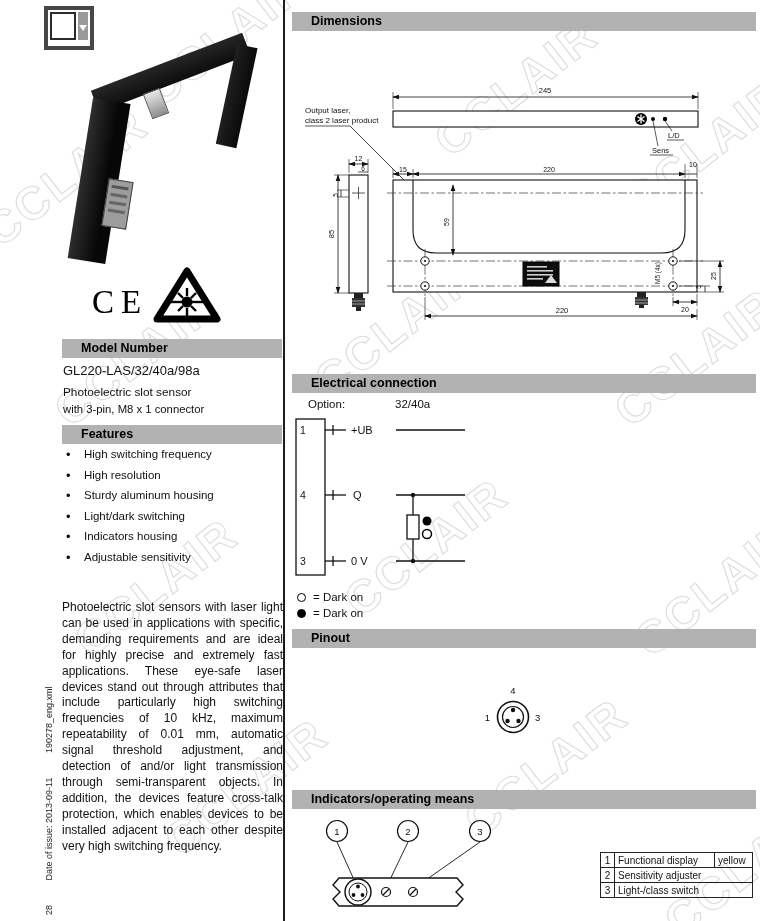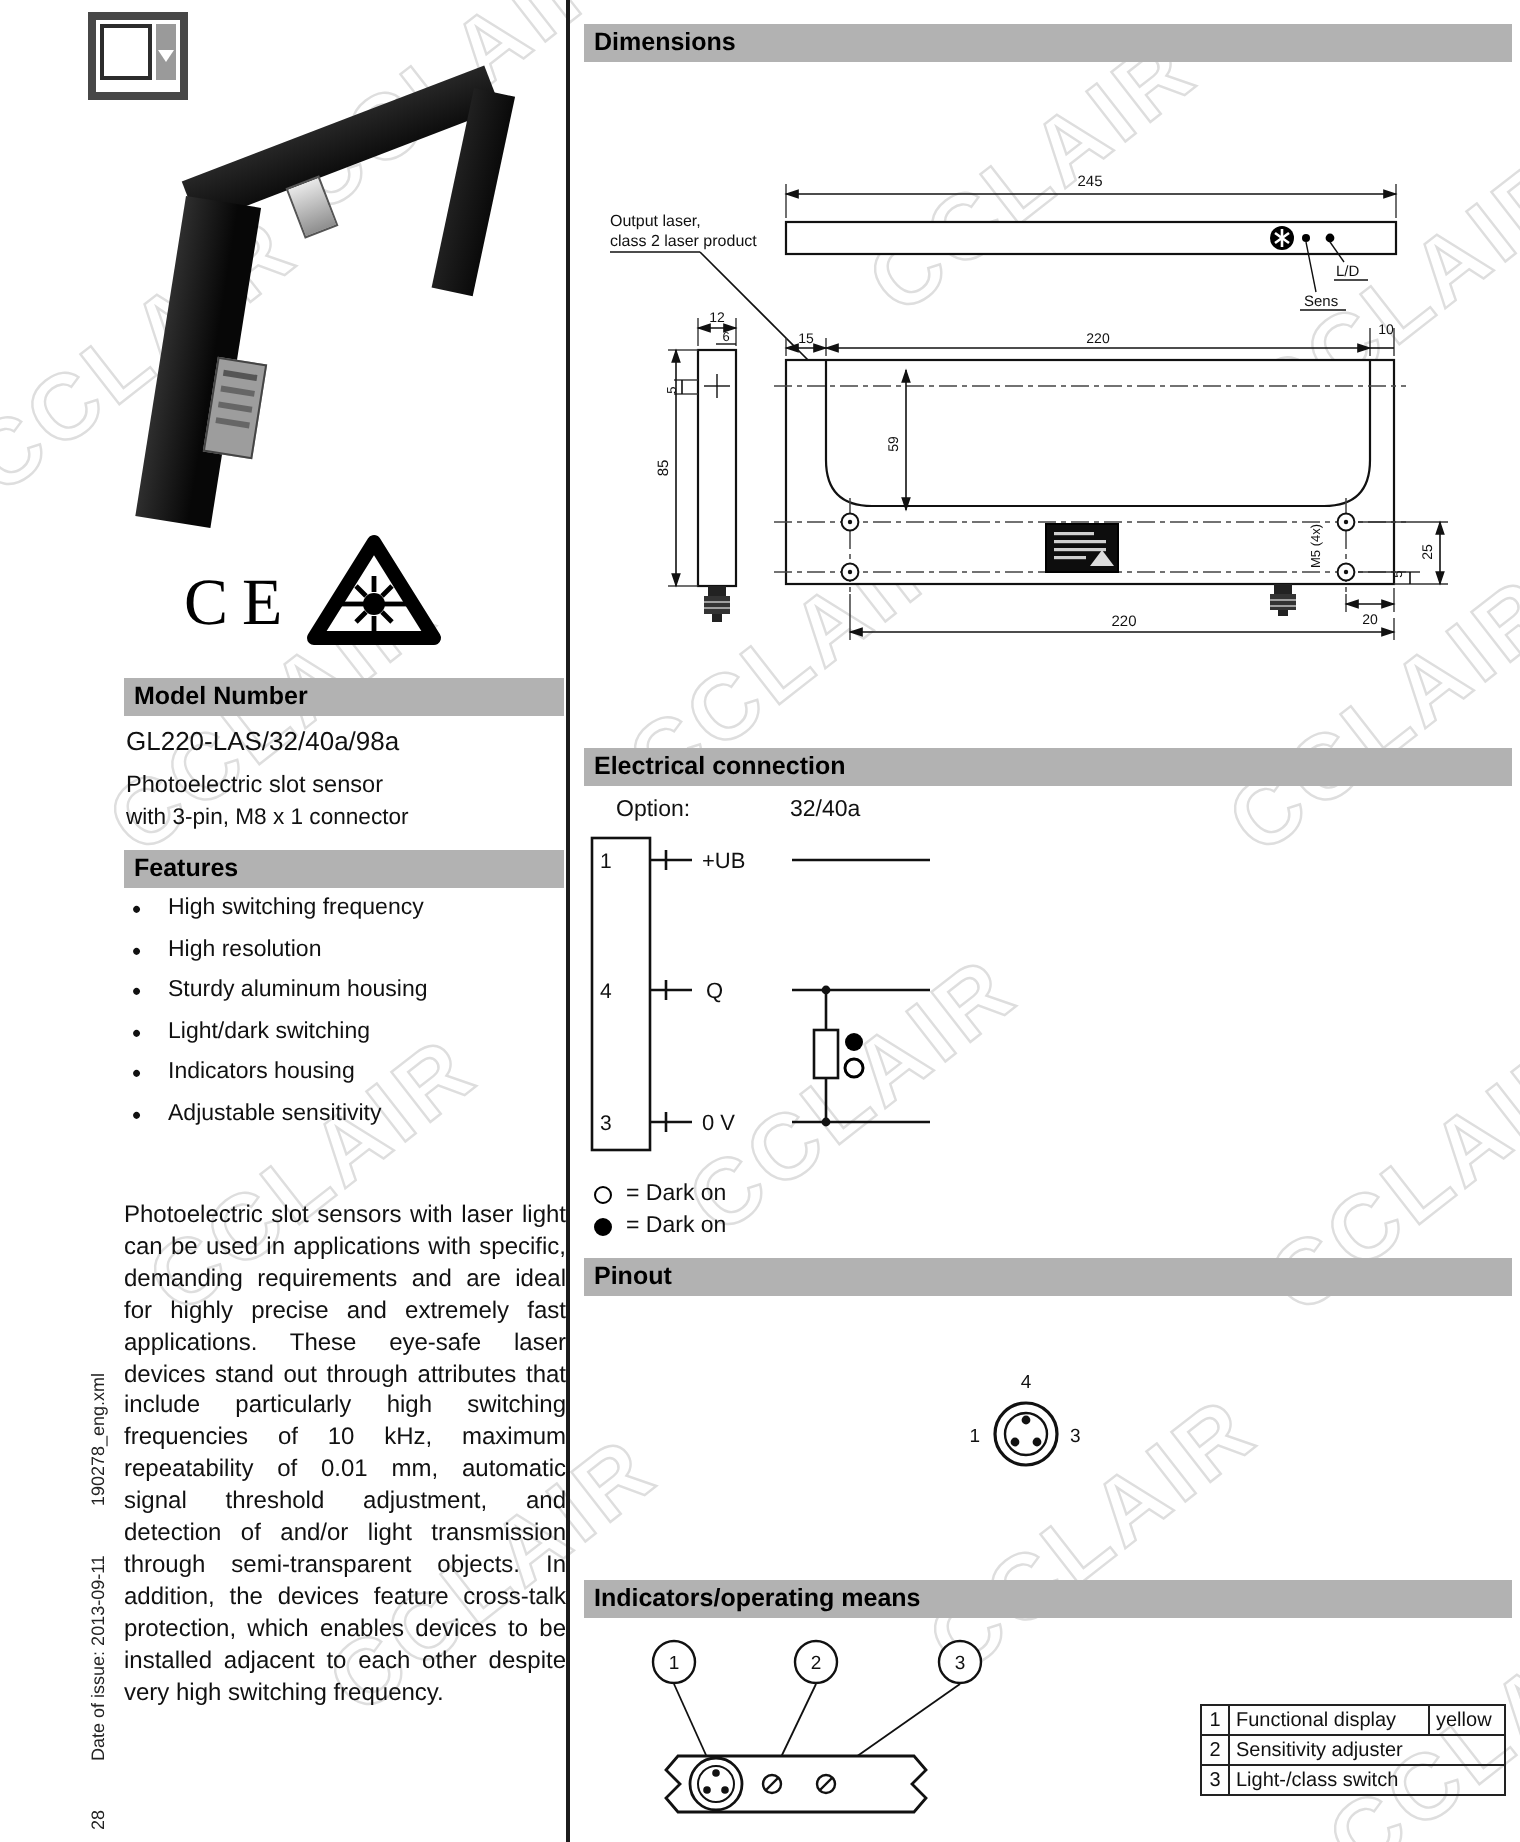--- a/index.html
+++ b/index.html
@@ -10,21 +10,21 @@
   }
   .wm {
     position:absolute; font-size:46px; font-weight:bold; letter-spacing:3px;
     color:#ececec; -webkit-text-fill-color:#ffffff00; -webkit-text-stroke:1.2px #dedede;
     transform:rotate(-38deg); z-index:0; white-space:nowrap; user-select:none;
   }
   .z { position:absolute; z-index:1; }
   .divider { left:283px; top:0; width:2px; height:921px; background:#1c1c1c; }
   .bar {
     background:#b2b2b2; color:#000; font-weight:bold; font-size:12.5px;
-    padding:3px 0 3px 5px; height:19px; line-height:13px;
+    padding:3px 0 3px 19px; height:19px; line-height:13px;
   }
   .bar-left { left:62px; width:220px; }
   .bar-right { left:292px; width:464px; }
   
   .logo { left:44px; top:6px; width:50px; height:44px; background:#474747; padding:4px; }
   .logo-in { position:relative; width:100%; height:100%; background:#ffffff; }
   .logo-sq { position:absolute; left:2px; top:2px; width:26px; height:28px; border:2px solid #2c2c2c; background:#fff; }
   .logo-col { position:absolute; right:2px; top:2px; width:10px; height:28px; background:#9a9a9a; }
   .logo-tri { position:absolute; right:3px; top:15px; width:0; height:0;
     border-left:4px solid transparent; border-right:4px solid transparent; border-top:6px solid #fff; }

